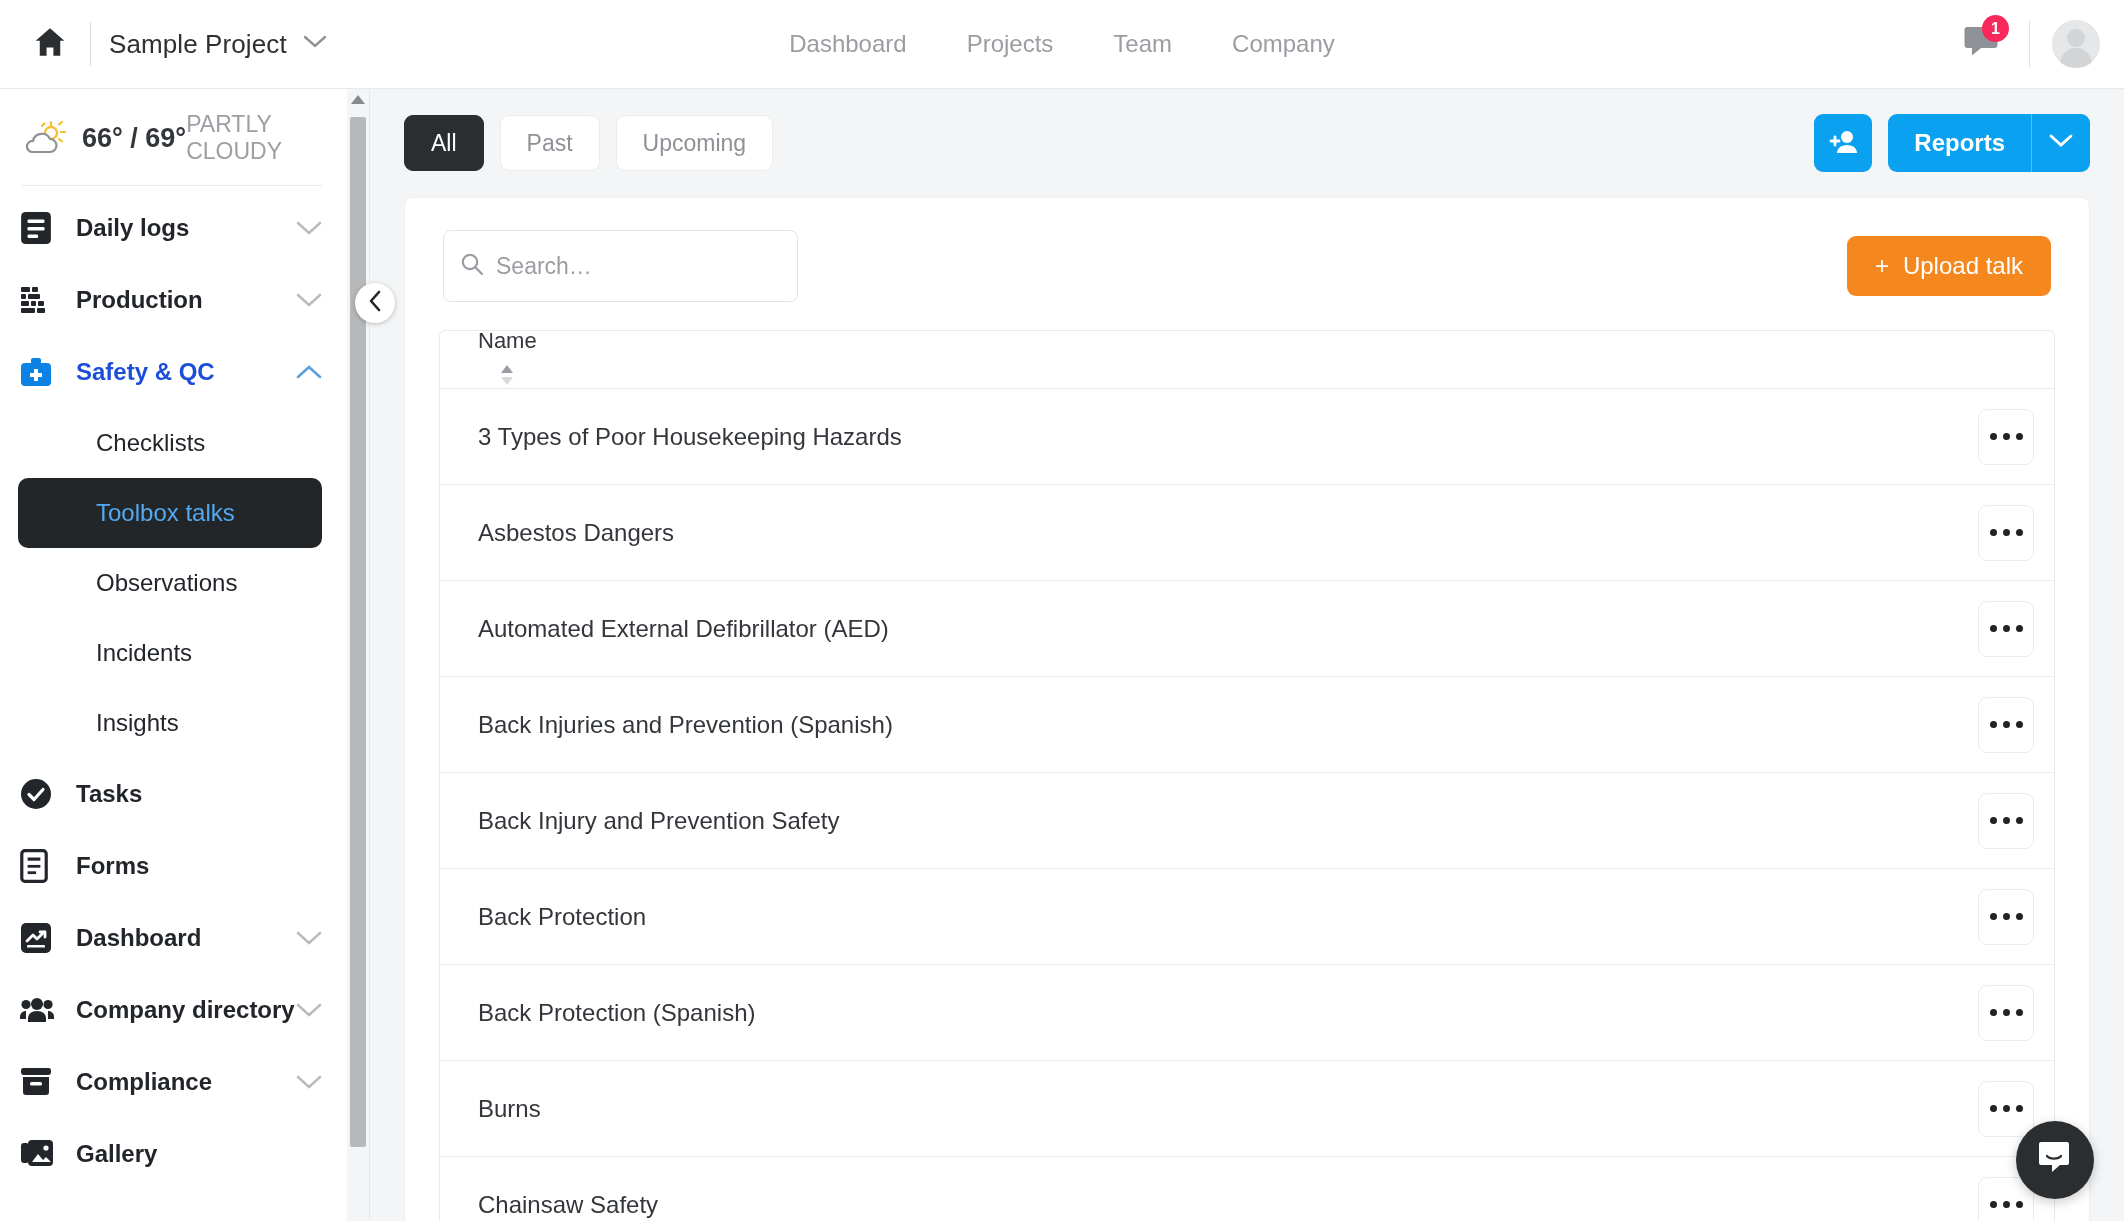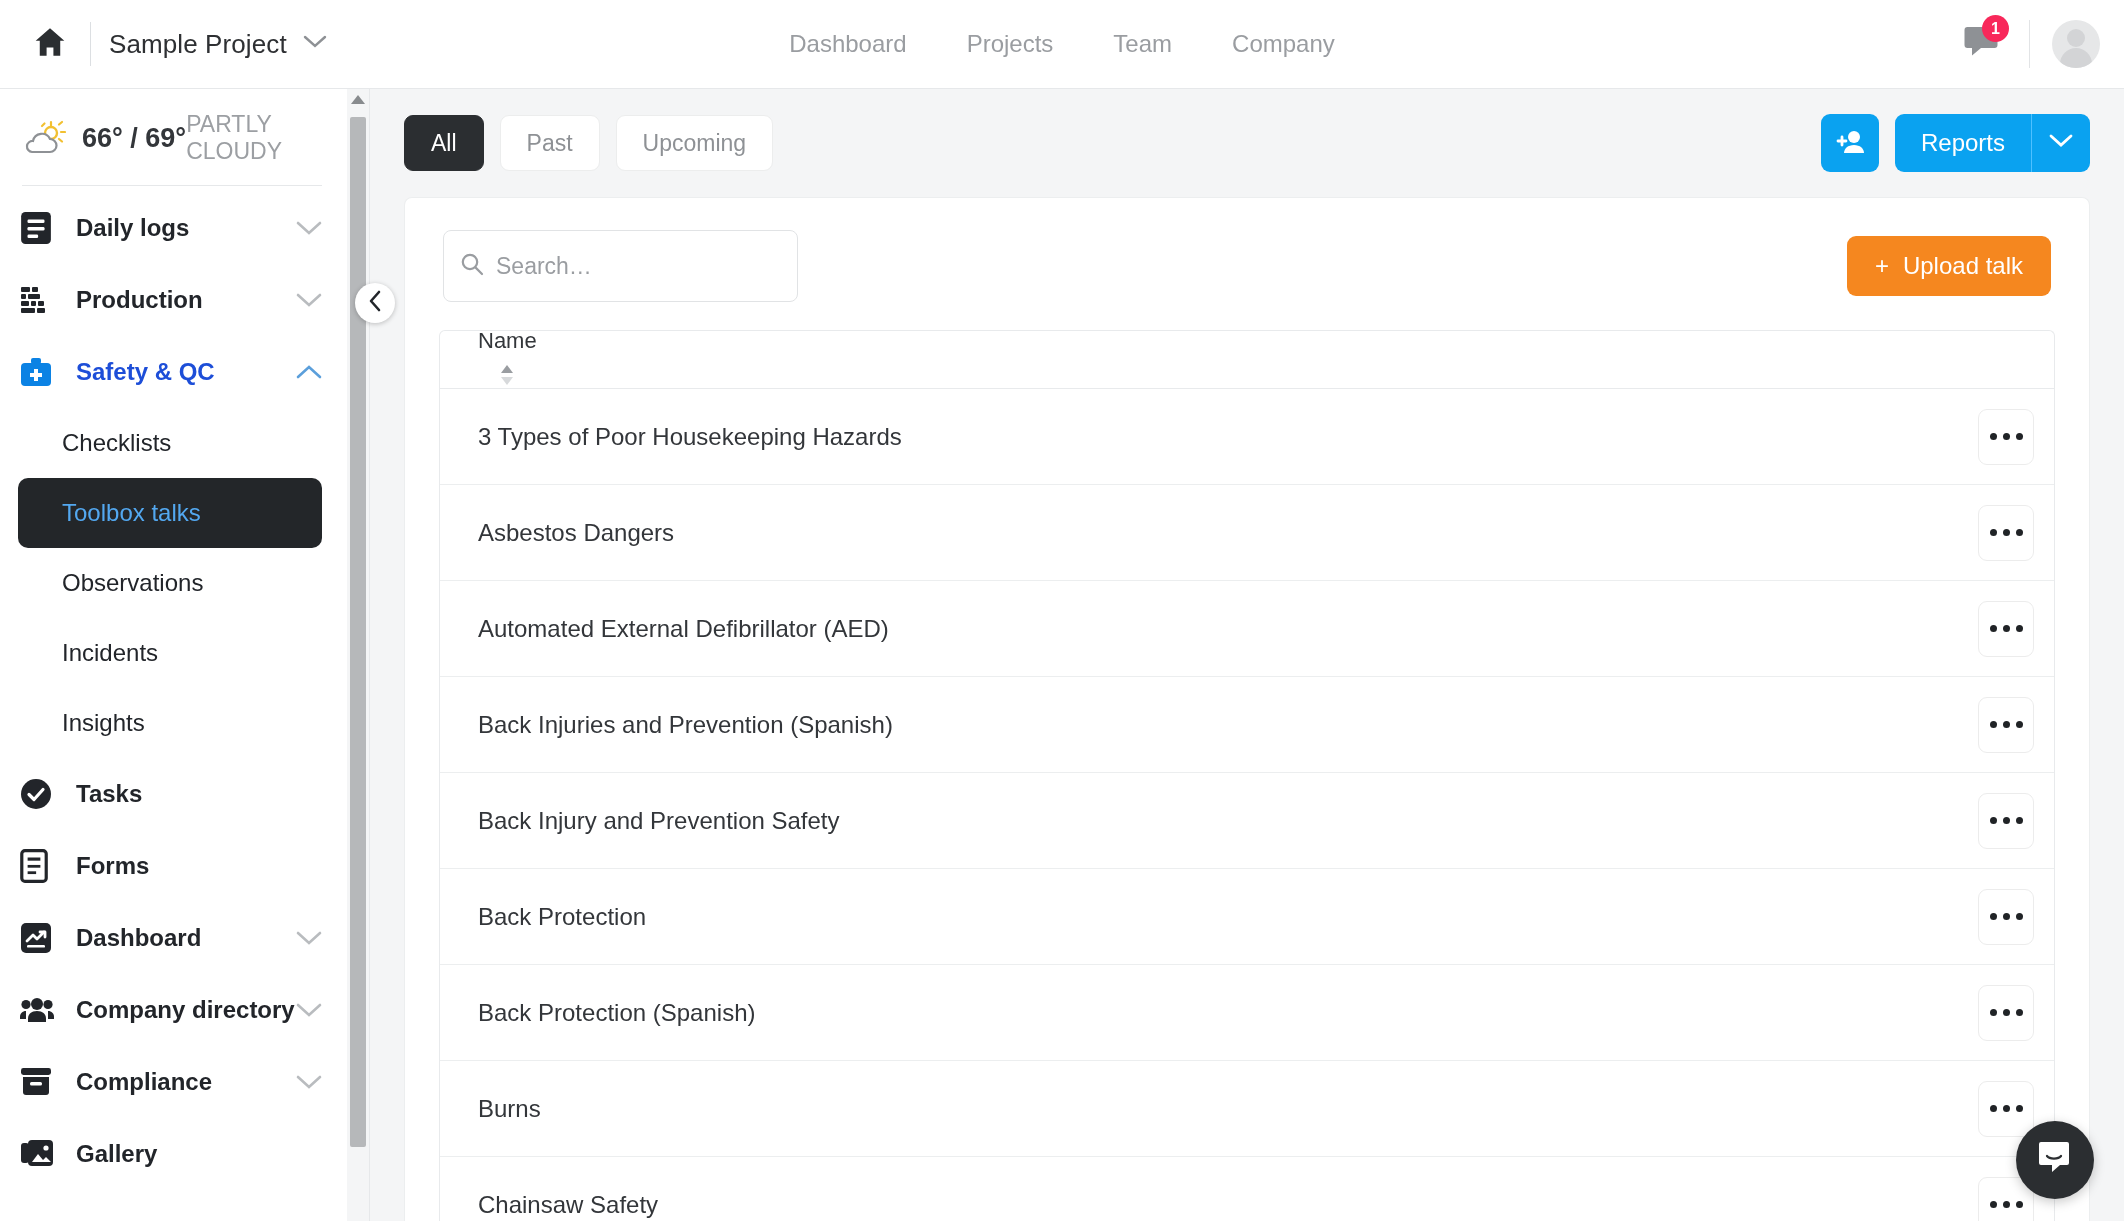--- a/index.html
+++ b/index.html
@@ -55,21 +55,21 @@
     cursor: pointer; position: relative;
   }
   .nav-icon { width: 46px; min-width: 46px; display: flex; align-items: center; justify-content: flex-start; }
   .nav-label { font-size: 24px; font-weight: bold; color: #22252a; margin-left: 10px; white-space: nowrap; }
   .nav-item.active .nav-label { color: #1d4ed8; }
   .chev { margin-left: auto; display: flex; align-items: center; }
   .sub-item {
     display: flex; align-items: center; height: 70px; margin: 0 22px 0 18px;
     padding-left: 44px; border-radius: 10px; cursor: pointer;
   }
-  .sub-item span { font-size: 24px; color: #22252a; white-space: nowrap; }
+  .sub-item span { font-size: 24px; color: #22252a; white-space: nowrap; margin-left: 34px; }
   .sub-item.selected { background: #232629; }
   .sub-item.selected span { color: #53a8f0; }
 
   
   .sb-scroll { position: absolute; right: 0; top: 0; width: 22px; height: 100%; background: #f4f5f6; }
   .sb-scroll .arrow { display: flex; justify-content: center; padding-top: 6px; }
   .sb-thumb { position: absolute; left: 3px; top: 28px; width: 16px; height: 1030px; background: #b6b8ba; border-radius: 2px; }
   .collapse-handle {
     position: absolute; left: 355px; top: 194px; width: 40px; height: 40px;
     border-radius: 50%; background: #fff; box-shadow: 0 1px 5px rgba(0,0,0,.23);
@@ -83,21 +83,21 @@
   .tab {
     height: 56px; padding: 0 26px; border-radius: 9px; display: flex; align-items: center;
     font-size: 23px; background: #fff; color: #8e9195; border: 1px solid #eceded; cursor: pointer;
   }
   .tab.active { background: #2b2e31; color: #fff; border-color: #2b2e31; }
   .head-right { margin-left: auto; display: flex; align-items: center; gap: 16px; }
   .icon-btn-blue {
     width: 58px; height: 58px; border-radius: 9px; background: #0aa2f0; border: none;
     display: flex; align-items: center; justify-content: center; cursor: pointer;
   }
-  .split-btn { display: flex; height: 58px; border-radius: 9px; overflow: hidden; background: #0aa2f0; cursor: pointer; }
+  .split-btn { display: flex; height: 58px; border-radius: 9px; overflow: hidden; background: #0aa2f0; cursor: pointer; font-weight: bold; }
   .split-main {
     display: flex; align-items: center; padding: 0 26px; color: #fff; font-size: 24px;
     border-right: 1px solid #4fc0ff; cursor: pointer;
   }
   .split-chev { width: 58px; display: flex; align-items: center; justify-content: center; cursor: pointer; }
 
   .panel {
     flex: 1; background: #fff; margin: 0 34px 0 34px; border-radius: 8px 8px 0 0;
     border: 1px solid #eceeef; border-bottom: none; overflow: hidden; display: flex; flex-direction: column;
   }

